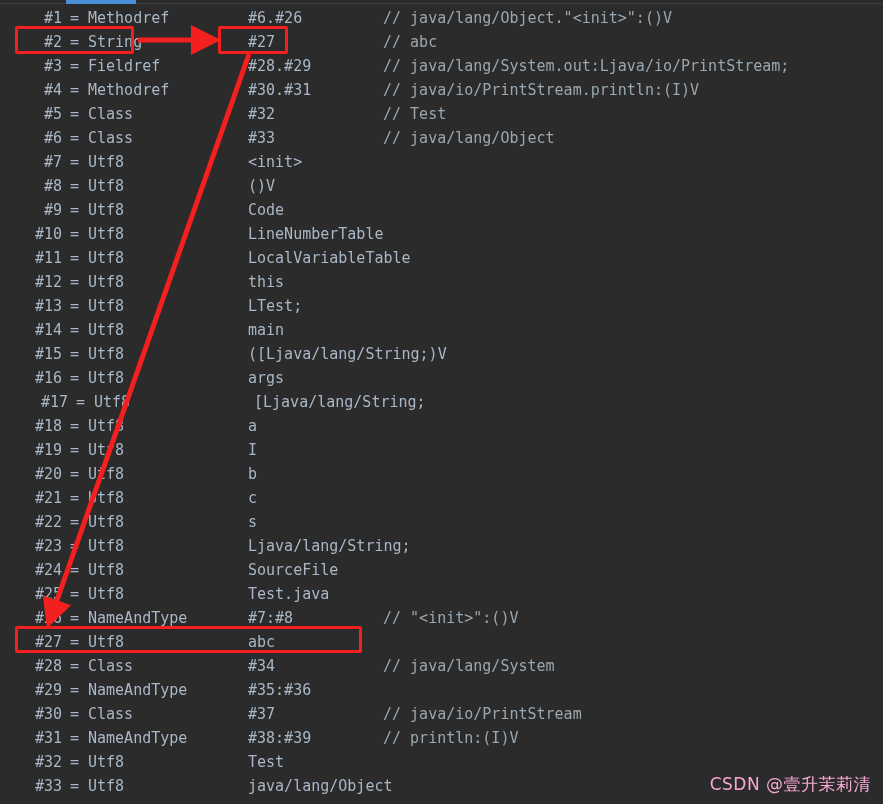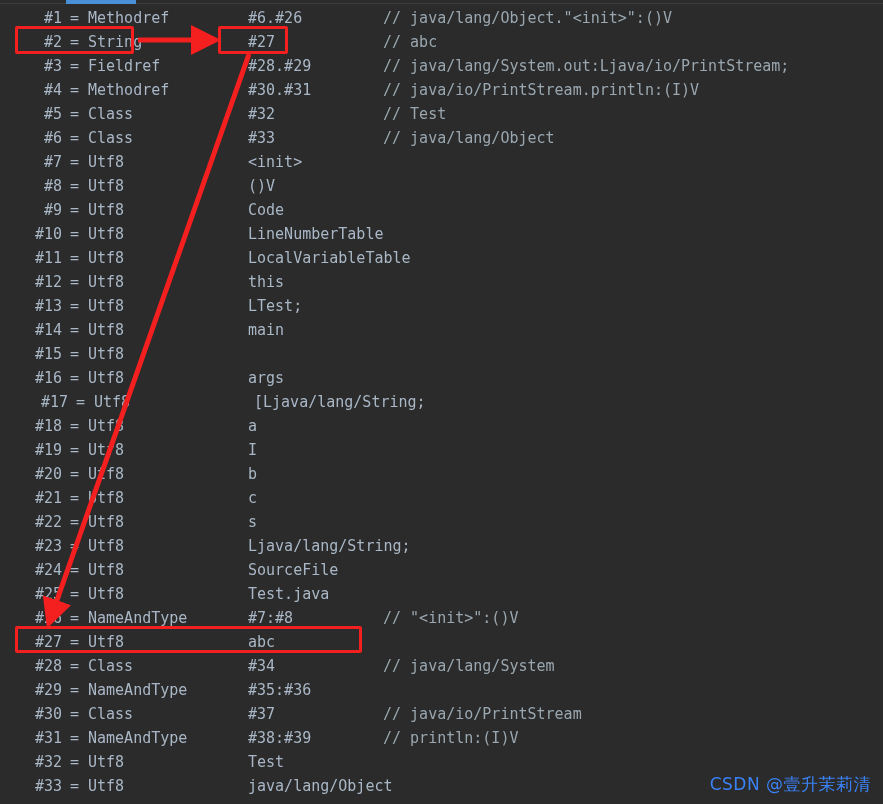--- a/index.html
+++ b/index.html
@@ -91,21 +91,21 @@
     border-radius: 2px;
   }
   #box-string  { left: 15px;  top: 26px;  width: 119px; height: 28px; }
   #box-ref27   { left: 218px; top: 26px;  width: 70px;  height: 28px; }
   #box-utf8abc { left: 15px;  top: 626px; width: 347px; height: 27px; }
   
   #watermark {
     position: absolute;
     right: 12px;
     bottom: 8px;
-    color: #3b82f6;
+    color: #f9a8d4;
     font-size: 17px;
     font-family: "DejaVu Sans", "Liberation Sans", sans-serif;
     letter-spacing: 0.5px;
   }
 </style>
 </head>
 <body>
 
 <div id="screen">
 
@@ -120,21 +120,21 @@
       <div class="row" style="position: absolute; left: 0px; top: 102px; width: 883px;"><span class="idx">#5</span><span class="eq">=</span><span class="type">Class</span><span class="val">#32</span><span class="cmt">// Test</span></div>
       <div class="row" style="position: absolute; left: 0px; top: 126px; width: 883px;"><span class="idx">#6</span><span class="eq">=</span><span class="type">Class</span><span class="val">#33</span><span class="cmt">// java/lang/Object</span></div>
       <div class="row" style="position: absolute; left: 0px; top: 150px; width: 883px;"><span class="idx">#7</span><span class="eq">=</span><span class="type">Utf8</span><span class="val">&lt;init&gt;</span><span class="cmt"></span></div>
       <div class="row" style="position: absolute; left: 0px; top: 174px; width: 883px;"><span class="idx">#8</span><span class="eq">=</span><span class="type">Utf8</span><span class="val">()V</span><span class="cmt"></span></div>
       <div class="row" style="position: absolute; left: 0px; top: 198px; width: 883px;"><span class="idx">#9</span><span class="eq">=</span><span class="type">Utf8</span><span class="val">Code</span><span class="cmt"></span></div>
       <div class="row" style="position: absolute; left: 0px; top: 222px; width: 883px;"><span class="idx">#10</span><span class="eq">=</span><span class="type">Utf8</span><span class="val">LineNumberTable</span><span class="cmt"></span></div>
       <div class="row" style="position: absolute; left: 0px; top: 246px; width: 883px;"><span class="idx">#11</span><span class="eq">=</span><span class="type">Utf8</span><span class="val">LocalVariableTable</span><span class="cmt"></span></div>
       <div class="row" style="position: absolute; left: 0px; top: 270px; width: 883px;"><span class="idx">#12</span><span class="eq">=</span><span class="type">Utf8</span><span class="val">this</span><span class="cmt"></span></div>
       <div class="row" style="position: absolute; left: 0px; top: 294px; width: 883px;"><span class="idx">#13</span><span class="eq">=</span><span class="type">Utf8</span><span class="val">LTest;</span><span class="cmt"></span></div>
       <div class="row" style="position: absolute; left: 0px; top: 318px; width: 883px;"><span class="idx">#14</span><span class="eq">=</span><span class="type">Utf8</span><span class="val">main</span><span class="cmt"></span></div>
-      <div class="row" style="position: absolute; left: 0px; top: 342px; width: 883px;"><span class="idx">#15</span><span class="eq">=</span><span class="type">Utf8</span><span class="cmt"></span></div>
+      <div class="row" style="position: absolute; left: 0px; top: 342px; width: 883px;"><span class="idx">#15</span><span class="eq">=</span><span class="type">Utf8</span><span class="val">([Ljava/lang/String;)V</span><span class="cmt"></span></div>
       <div class="row" style="position: absolute; left: 0px; top: 366px; width: 883px;"><span class="idx">#16</span><span class="eq">=</span><span class="type">Utf8</span><span class="val">args</span><span class="cmt"></span></div>
       <div class="row" style="position: absolute; left: 0px; top: 390px; width: 883px; margin-left: 6px;"><span class="idx">#17</span><span class="eq">=</span><span class="type">Utf8</span><span class="val">[Ljava/lang/String;</span><span class="cmt"></span></div>
       <div class="row" style="position: absolute; left: 0px; top: 414px; width: 883px;"><span class="idx">#18</span><span class="eq">=</span><span class="type">Utf8</span><span class="val">a</span><span class="cmt"></span></div>
       <div class="row" style="position: absolute; left: 0px; top: 438px; width: 883px;"><span class="idx">#19</span><span class="eq">=</span><span class="type">Utf8</span><span class="val">I</span><span class="cmt"></span></div>
       <div class="row" style="position: absolute; left: 0px; top: 462px; width: 852px;"><span class="idx">#20</span><span class="eq">=</span><span class="type">Utf8</span><span class="val">b</span><span class="cmt"></span></div>
       <div class="row" style="position: absolute; left: 0px; top: 486px; width: 883px;"><span class="idx">#21</span><span class="eq">=</span><span class="type">Utf8</span><span class="val">c</span><span class="cmt"></span></div>
       <div class="row" style="position: absolute; left: 0px; top: 510px; width: 883px;"><span class="idx">#22</span><span class="eq">=</span><span class="type">Utf8</span><span class="val">s</span><span class="cmt"></span></div>
       <div class="row" style="position: absolute; left: 0px; top: 534px; width: 770px;"><span class="idx">#23</span><span class="eq">=</span><span class="type">Utf8</span><span class="val">Ljava/lang/String;</span><span class="cmt"></span></div>
       <div class="row" style="position: absolute; left: 0px; top: 558px; width: 883px;"><span class="idx">#24</span><span class="eq">=</span><span class="type">Utf8</span><span class="val">SourceFile</span><span class="cmt"></span></div>
       <div class="row" style="position: absolute; left: 0px; top: 582px; width: 883px;"><span class="idx">#25</span><span class="eq">=</span><span class="type">Utf8</span><span class="val">Test.java</span><span class="cmt"></span></div>

